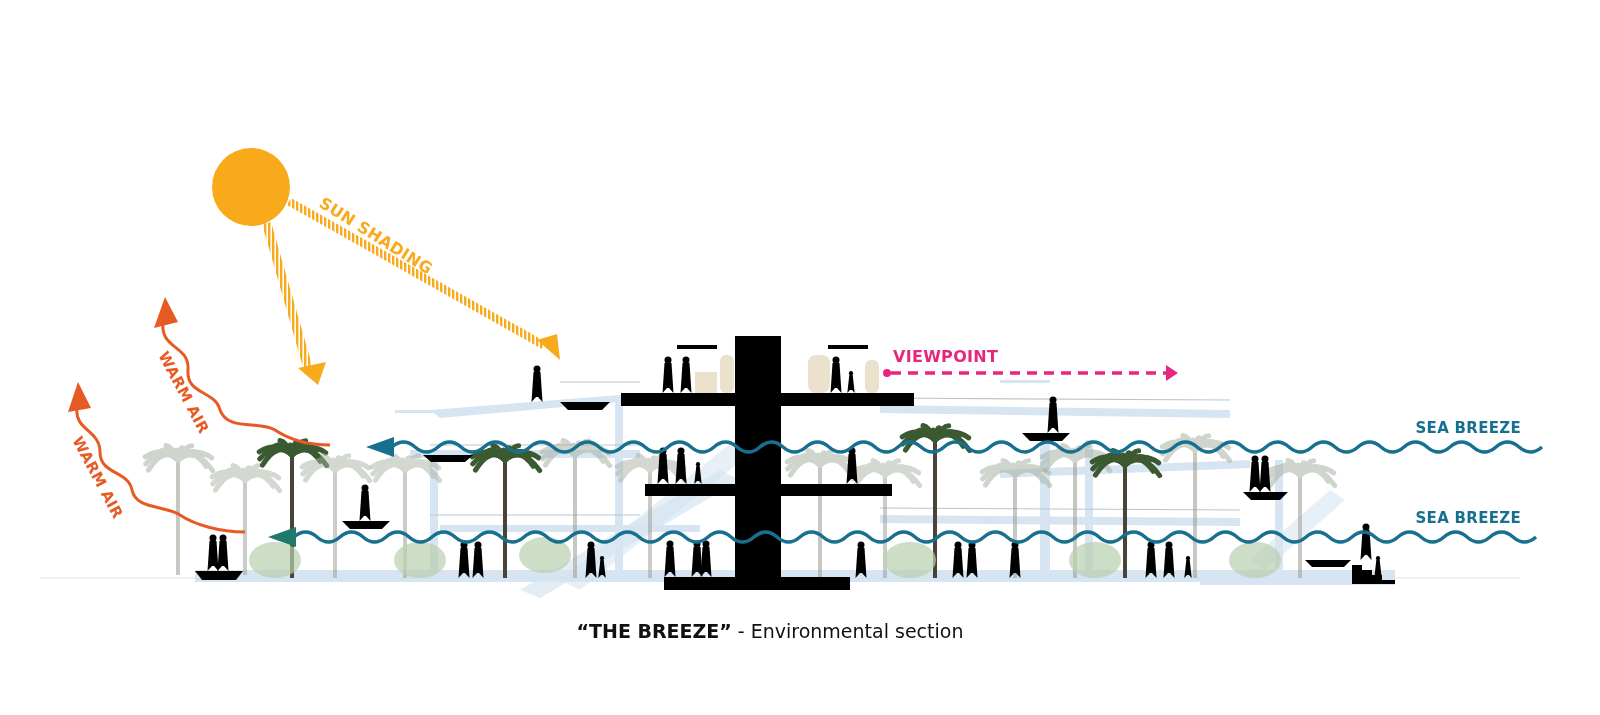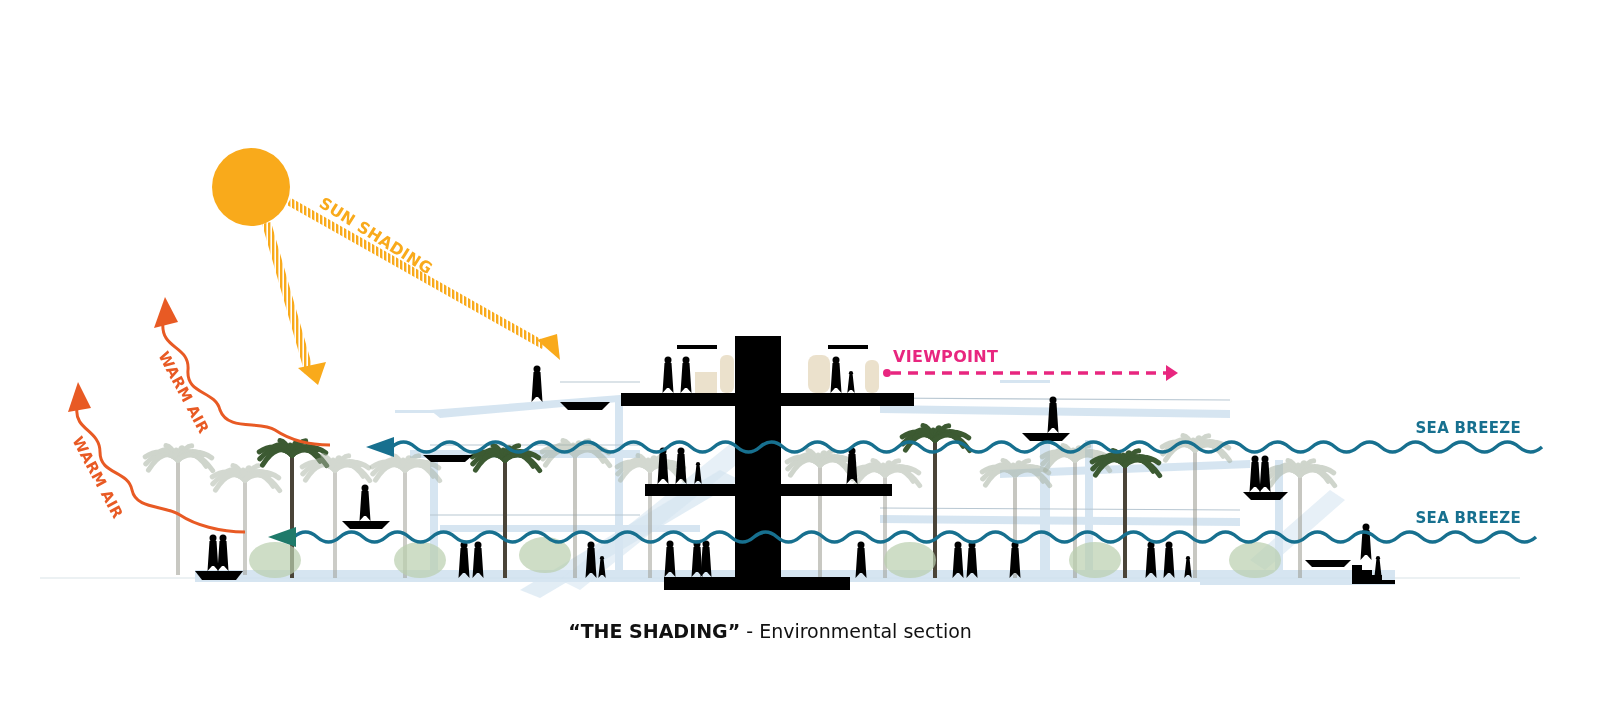--- a/index.html
+++ b/index.html
@@ -518,14 +518,14 @@
 
   <path id="wave-upper" fill="none" stroke="#17708f" stroke-width="3.5" d="M392 447 q 11.5 -10 23 0 q 11.5 10 23 0 q 11.5 -10 23 0 q 11.5 10 23 0 q 11.5 -10 23 0 q 11.5 10 23 0 q 11.5 -10 23 0 q 11.5 10 23 0 q 11.5 -10 23 0 q 11.5 10 23 0 q 11.5 -10 23 0 q 11.5 10 23 0 q 11.5 -10 23 0 q 11.5 10 23 0 q 11.5 -10 23 0 q 11.5 10 23 0 q 11.5 -10 23 0 q 11.5 10 23 0 q 11.5 -10 23 0 q 11.5 10 23 0 q 11.5 -10 23 0 q 11.5 10 23 0 q 11.5 -10 23 0 q 11.5 10 23 0 q 11.5 -10 23 0 q 11.5 10 23 0 q 11.5 -10 23 0 q 11.5 10 23 0 q 11.5 -10 23 0 q 11.5 10 23 0 q 11.5 -10 23 0 q 11.5 10 23 0 q 11.5 -10 23 0 q 11.5 10 23 0 q 11.5 -10 23 0 q 11.5 10 23 0 q 11.5 -10 23 0 q 11.5 10 23 0 q 11.5 -10 23 0 q 11.5 10 23 0 q 11.5 -10 23 0 q 11.5 10 23 0 q 11.5 -10 23 0 q 11.5 10 23 0 q 11.5 -10 23 0 q 11.5 10 23 0 q 11.5 -10 23 0 q 11.5 10 23 0 q 11.5 -10 23 0 q 11.5 10 23 0"></path>
   <polygon points="366,447 394,437 394,457" fill="#17708f"></polygon>
   <path id="wave-lower" fill="none" stroke="#17708f" stroke-width="3.5" d="M294 537 q 11.5 -10 23 0 q 11.5 10 23 0 q 11.5 -10 23 0 q 11.5 10 23 0 q 11.5 -10 23 0 q 11.5 10 23 0 q 11.5 -10 23 0 q 11.5 10 23 0 q 11.5 -10 23 0 q 11.5 10 23 0 q 11.5 -10 23 0 q 11.5 10 23 0 q 11.5 -10 23 0 q 11.5 10 23 0 q 11.5 -10 23 0 q 11.5 10 23 0 q 11.5 -10 23 0 q 11.5 10 23 0 q 11.5 -10 23 0 q 11.5 10 23 0 q 11.5 -10 23 0 q 11.5 10 23 0 q 11.5 -10 23 0 q 11.5 10 23 0 q 11.5 -10 23 0 q 11.5 10 23 0 q 11.5 -10 23 0 q 11.5 10 23 0 q 11.5 -10 23 0 q 11.5 10 23 0 q 11.5 -10 23 0 q 11.5 10 23 0 q 11.5 -10 23 0 q 11.5 10 23 0 q 11.5 -10 23 0 q 11.5 10 23 0 q 11.5 -10 23 0 q 11.5 10 23 0 q 11.5 -10 23 0 q 11.5 10 23 0 q 11.5 -10 23 0 q 11.5 10 23 0 q 11.5 -10 23 0 q 11.5 10 23 0 q 11.5 -10 23 0 q 11.5 10 23 0 q 11.5 -10 23 0 q 11.5 10 23 0 q 11.5 -10 23 0 q 11.5 10 23 0 q 11.5 -10 23 0 q 11.5 10 23 0 q 11.5 -10 23 0 q 11.5 10 23 0"></path>
   <polygon points="268,537 296,527 296,547" fill="#1f7a6a"></polygon>
   <text class="lbl" x="1521" y="433" font-size="15" fill="#17708f" text-anchor="end">SEA BREEZE</text>
   <text class="lbl" x="1521" y="523" font-size="15" fill="#17708f" text-anchor="end">SEA BREEZE</text>
 </svg>
 
 <div id="caption">
-  <b>“THE SHADING”</b><span> - Environmental section</span>
+  <b>“THE BREEZE”</b><span> - Environmental section</span>
 </div>
 
 </body></html>

